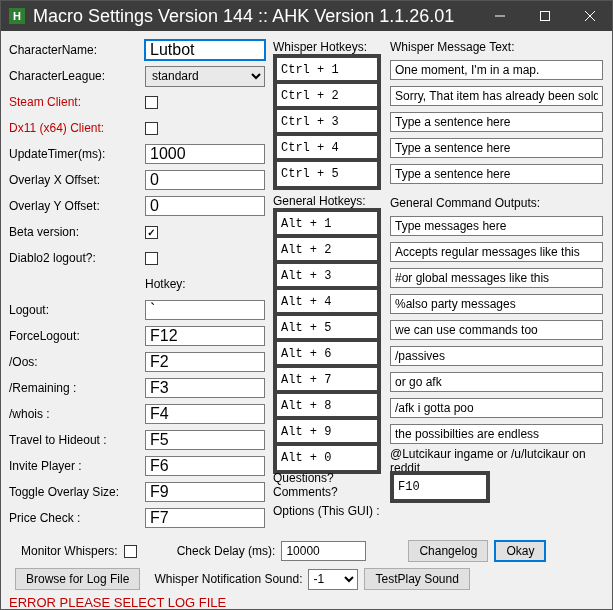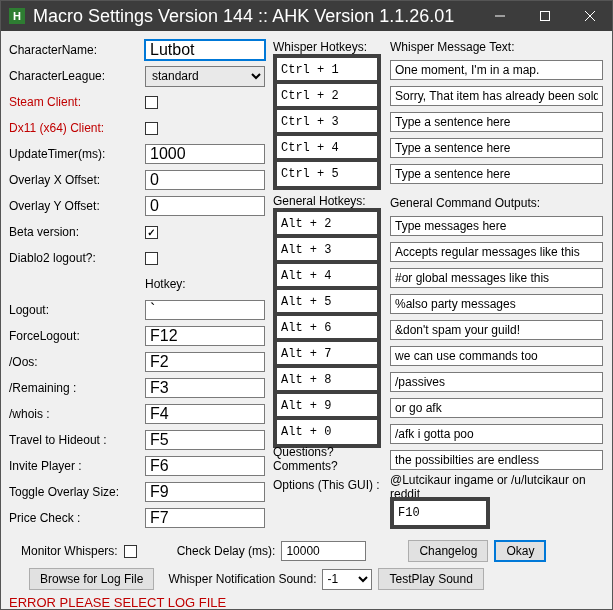--- a/index.html
+++ b/index.html
@@ -157,20 +157,23 @@
           <div class="row">
             <input class="c2inp" value="Ctrl + 4" style="">
           </div>
           <div class="row">
             <input class="c2inp" value="Ctrl + 5" style="">
           </div>
         </div>
       <div class="hdr" style="margin-top:4px">General Hotkeys:</div>
       <div id="ghk">
           <div class="row">
+            <input class="c2inp" value="Alt + 1" style="">
+          </div>
+          <div class="row">
             <input class="c2inp" value="Alt + 2" style="">
           </div>
           <div class="row">
             <input class="c2inp" value="Alt + 3" style="">
           </div>
           <div class="row">
             <input class="c2inp" value="Alt + 4" style="">
           </div>
           <div class="row">
             <input class="c2inp" value="Alt + 5" style="">
@@ -221,23 +224,20 @@
             <input class="c3inp" value="Type messages here" style="">
           </div>
           <div class="row">
             <input class="c3inp" value="Accepts regular messages like this" style="">
           </div>
           <div class="row">
             <input class="c3inp" value="#or global messages like this" style="">
           </div>
           <div class="row">
             <input class="c3inp" value="%also party messages" style="">
-          </div>
-          <div class="row">
-            <input class="c3inp" value="&amp;don't spam your guild!" style="">
           </div>
           <div class="row">
             <input class="c3inp" value="we can use commands too" style="">
           </div>
           <div class="row">
             <input class="c3inp" value="/passives" style="">
           </div>
           <div class="row">
             <input class="c3inp" value="or go afk" style="">
           </div>
@@ -263,20 +263,20 @@
     <div class="brow">
       <span style="margin-left:12px">Monitor Whispers:</span>
       <span class="chk"></span>
       <span style="margin-left:34px">Check Delay (ms):</span>
       <input class="minp" style="width: 85px;" value="10000">
       <span style="margin-left:30px"></span>
       <button class="btn">Changelog</button>
       <button class="btn primary">Okay</button>
     </div>
     <div class="brow">
-      <button class="btn" style="margin-left:20px">Browse for Log File</button>
+      <button class="btn" style="margin-left:6px">Browse for Log File</button>
       <span style="margin-left:8px">Whisper Notification Sound:</span>
       <select class="selsmall"><option>-1</option></select>
       <button class="btn">TestPlay Sound</button>
     </div>
     <div class="err">ERROR PLEASE SELECT LOG FILE</div>
   </div>
 </div>
 
 </body></html>

